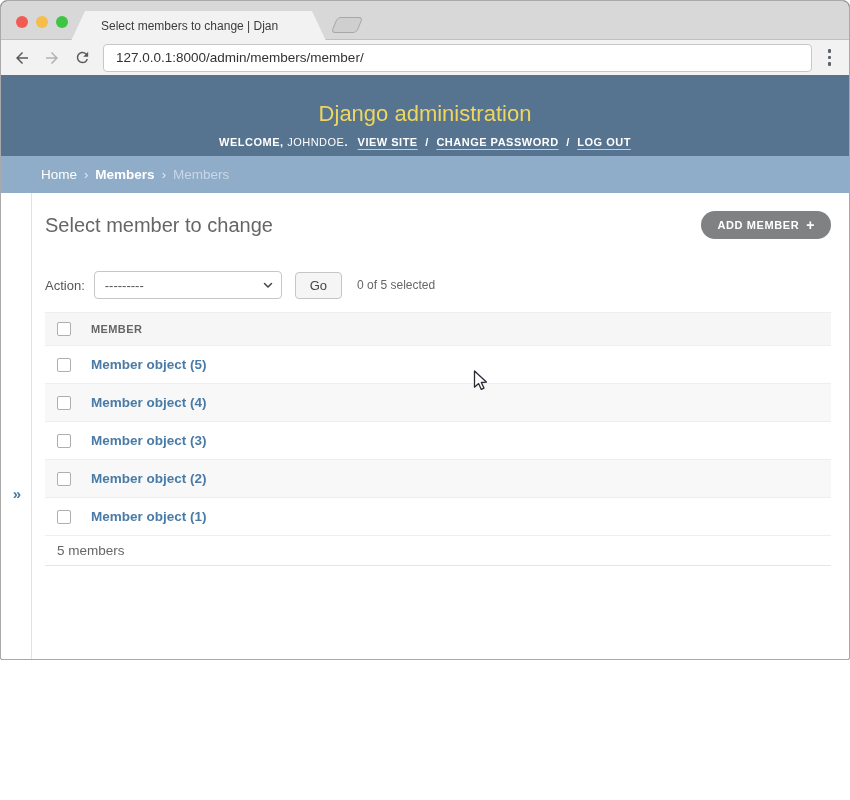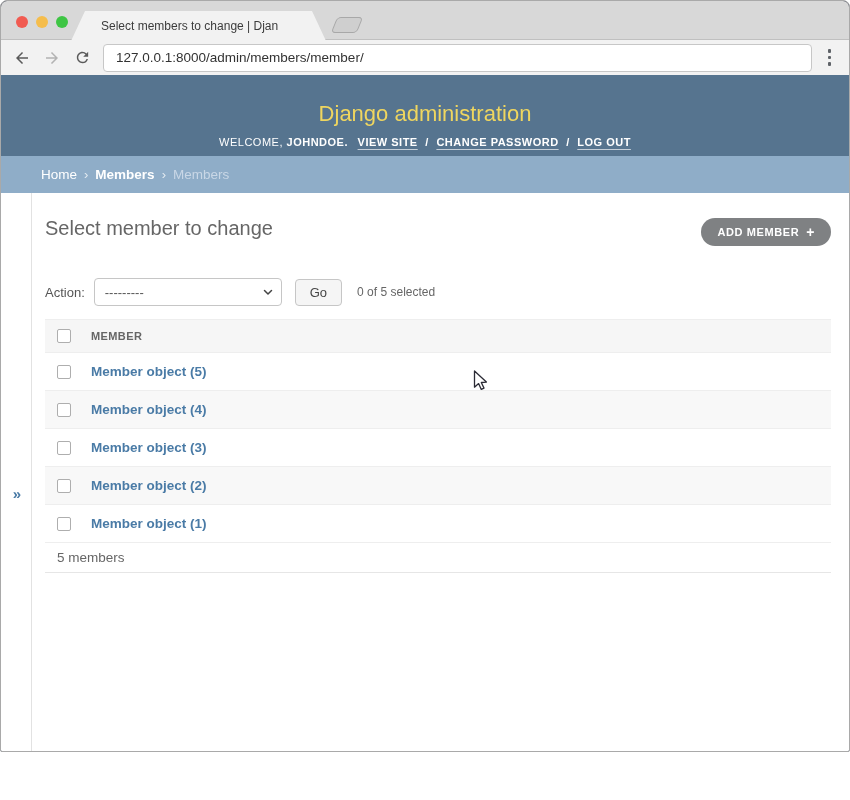--- a/index.html
+++ b/index.html
@@ -1,20 +1,20 @@
 <!DOCTYPE html>
 <html style="--header-bg: #56748f; --breadcrumb-bg: #8fadc8; --title-yellow: #efd65f; --link-blue: #4a7ba6; --add-button-bg: #7f8183; --row-stripe: #f8f8f8;"><head>
 <meta charset="utf-8">
 <style>
   * { box-sizing: border-box; margin: 0; padding: 0; }
   html, body { width: 850px; height: 800px; background: #fff; }
   body { font-family: "Liberation Sans", "DejaVu Sans", sans-serif; overflow: hidden; }
 
   .window {
-    position: relative; width: 850px; height: 752px;
+    position: relative; width: 850px; height: 660px;
     border: 1px solid #a9a9a9; border-radius: 7px 7px 2px 2px;
     overflow: hidden; background: #0f172a;
   }
 
   
   .tabstrip { position: relative; height: 39px; background: #d8d8d8; border-bottom: 1px solid #c0c0c0; }
   .traffic-lights { position: absolute; left: 15px; top: 15px; display: flex; gap: 8px; }
   .light { width: 12px; height: 12px; border-radius: 50%; }
   .light.red { background: #f15b51; }
   .light.yellow { background: #f5bd4c; }
@@ -51,22 +51,22 @@
   .admin-header {
     height: 81px; background: var(--header-bg, #56748f);
     text-align: center; padding-top: 26px;
   }
   .admin-title { font-size: 22px; font-weight: 400; color: var(--title-yellow, #efd65f); }
   .welcome-line {
     margin-top: 9px; font-size: 11px; font-weight: 700; color: #fff; letter-spacing: .5px;
   }
   .welcome-line .sep { font-weight: 700; margin: 0 4px; }
   .welcome-link { color: #fff; text-decoration: underline; text-underline-offset: 3px; text-decoration-color: rgba(255,255,255,.65); cursor: pointer; }
-  .welcome-prefix { font-weight: 400; }
-  .welcome-user { font-weight: 700; }
+  .welcome-prefix { font-weight: 700; }
+  .welcome-user { font-weight: 400; }
 
   
   .breadcrumbs {
     height: 37px; background: var(--breadcrumb-bg, #8fadc8);
     display: flex; align-items: center; padding-left: 40px;
     font-size: 13.5px; color: #fff;
   }
   .crumb { cursor: pointer; }
   .crumb-strong { font-weight: 700; }
   .crumb-current { color: #c9d7e6; cursor: default; }
@@ -83,21 +83,20 @@
   .main { margin-left: 31px; padding: 0 18px 0 13px; }
 
   .title-row { display: flex; align-items: center; justify-content: space-between; padding-top: 18px; }
   .page-heading { font-size: 20px; font-weight: 400; color: #666; }
   .add-btn {
     background: var(--add-button-bg, #7f8183); color: #fff; border: none; cursor: pointer;
     font-size: 11px; font-weight: 700; letter-spacing: .6px;
     padding: 8px 16px; border-radius: 15px;
     display: flex; align-items: center; gap: 7px;
     font-family: "Liberation Sans", "DejaVu Sans", sans-serif;
-    margin-top: 7px;
   }
   .add-btn .plus { font-size: 14px; font-weight: 700; line-height: 10px; }
 
   .action-row { margin-top: 32px; display: flex; align-items: center; }
   .action-label { font-size: 13px; color: #555; margin-right: 9px; }
   .select-wrap { position: relative; width: 188px; }
   .action-select {
     width: 100%; height: 28px; appearance: none; -webkit-appearance: none;
     border: 1px solid #c6c6c6; border-radius: 4px; background: #fff;
     font-size: 13px; color: #555; padding: 0 26px 0 10px;

